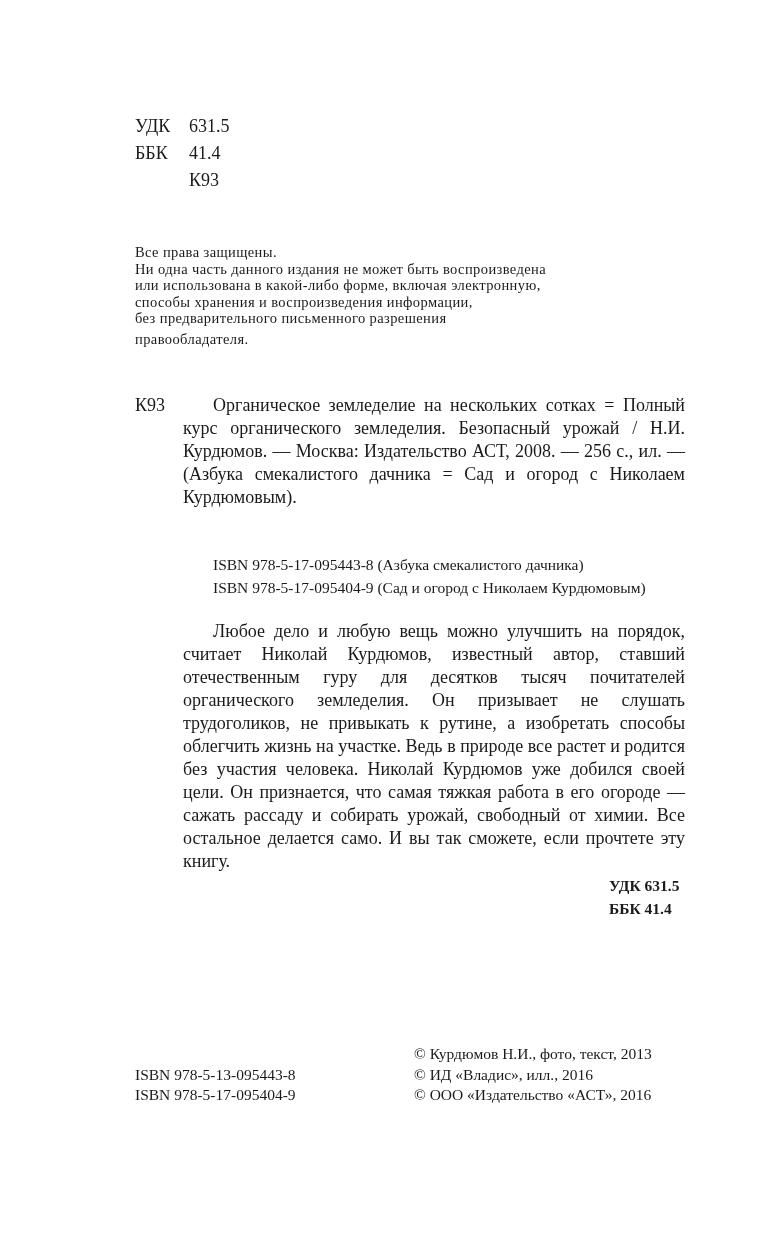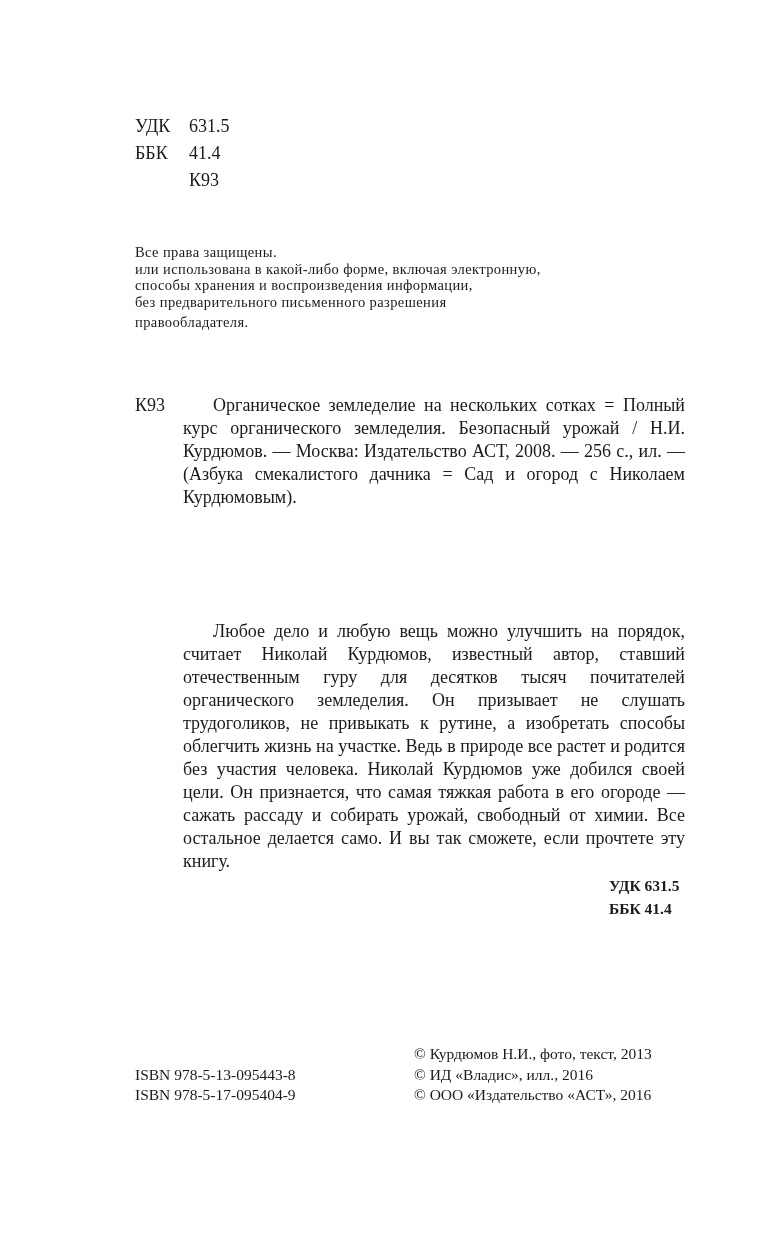--- a/index.html
+++ b/index.html
@@ -55,33 +55,38 @@
       <span>41.4</span>
     </div>
     <div class="row">
       <span class="k"></span>
       <span>К93</span>
     </div>
   </div>
 
   <div class="rights serif">
     <div>Все права защищены.</div>
+    <div>Ни одна часть данного издания не может быть воспроизведена</div>
     <div>или использована в какой-либо форме, включая электронную,</div>
     <div>способы хранения и воспроизведения информации,</div>
     <div>без предварительного письменного разрешения</div>
     <div class="last">правообладателя.</div>
   </div>
 
   <div class="biblio serif">
     <div class="recwrap">
       <span class="k93">К93</span>
       <div class="rec">Органическое земледелие на нескольких сотках = Полный курс органического земледелия. Безопасный урожай / Н.И. Курдюмов. — Москва: Издательство АСТ, 2008. — 256 с., ил. — (Азбука смекалистого дачника = Сад и огород с Николаем Курдюмовым).</div>
     </div>
   </div>
 
+  <div class="isbn-list serif">
+    <div>ISBN 978-5-17-095443-8 (Азбука смекалистого дачника)</div>
+    <div>ISBN 978-5-17-095404-9 (Сад и огород с Николаем Курдюмовым)</div>
+  </div>
 
   <div class="annot serif">Любое дело и любую вещь можно улучшить на порядок, считает Николай Курдюмов, известный автор, ставший отечественным гуру для десятков тысяч почитателей органического земледелия. Он призывает не слушать трудоголиков, не привыкать к рутине, а изобретать способы облегчить жизнь на участке. Ведь в природе все растет и родится без участия человека. Николай Курдюмов  уже добился своей цели. Он признается, что самая тяжкая работа в его огороде — сажать рассаду и собирать урожай, свободный от химии. Все остальное делается само. И вы так сможете, если прочтете эту книгу.</div>
 
   <div class="cls-bold serif">
     <div>УДК 631.5</div>
     <div>ББК 41.4</div>
   </div>
 
   <div class="footer-isbn serif">
     <div>ISBN 978-5-13-095443-8</div>

